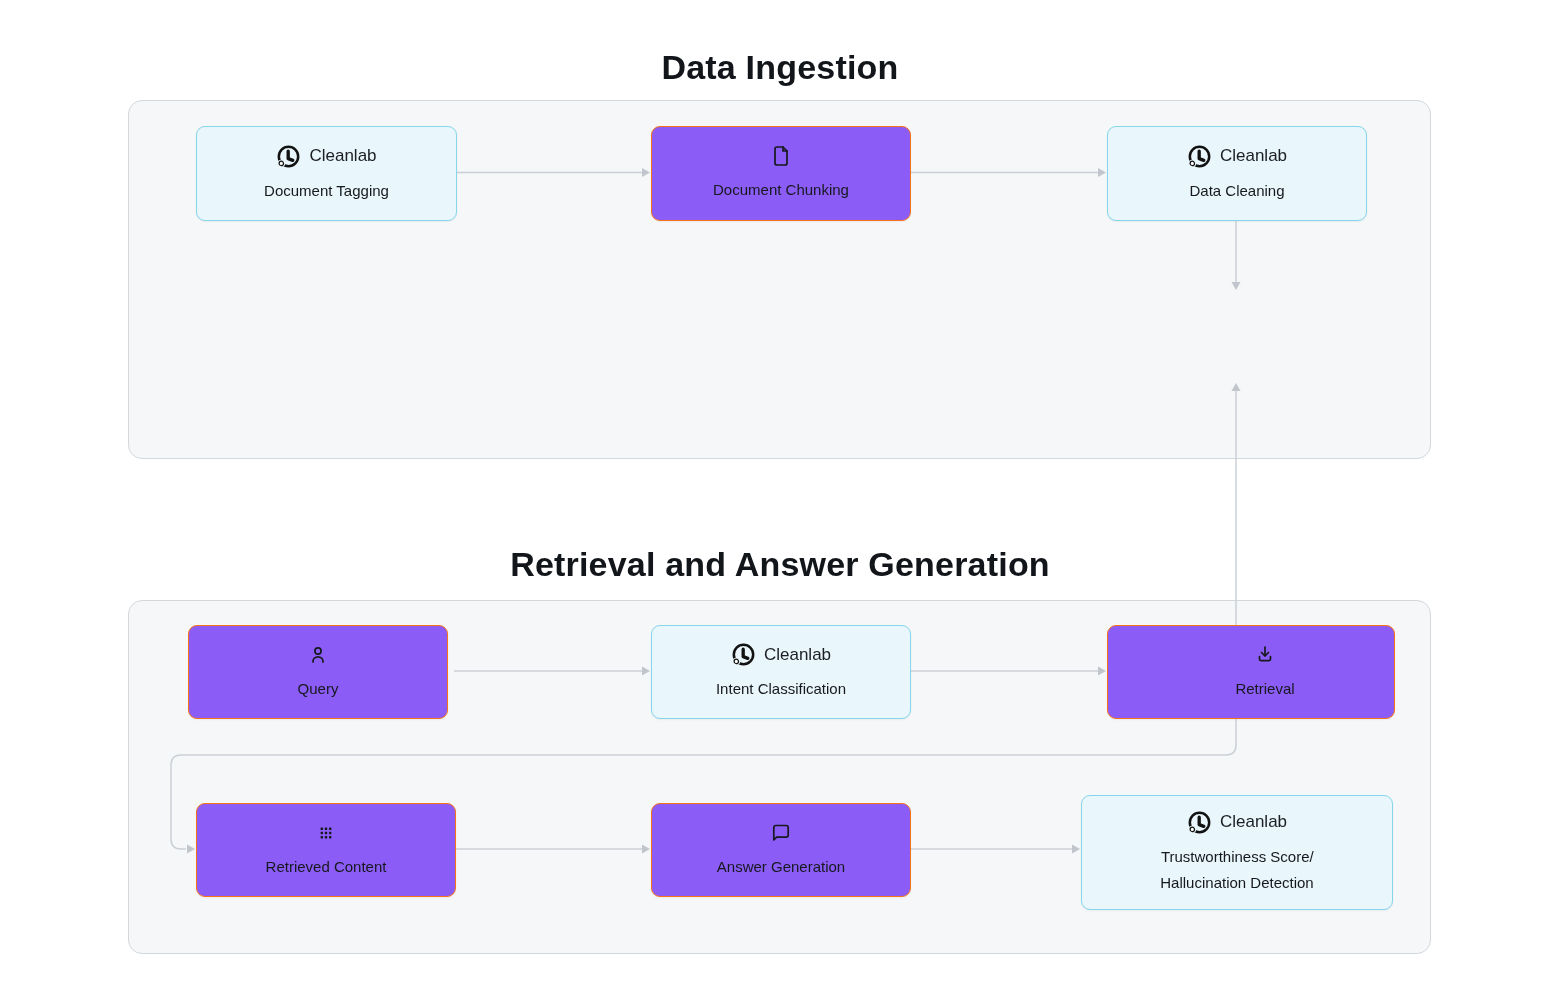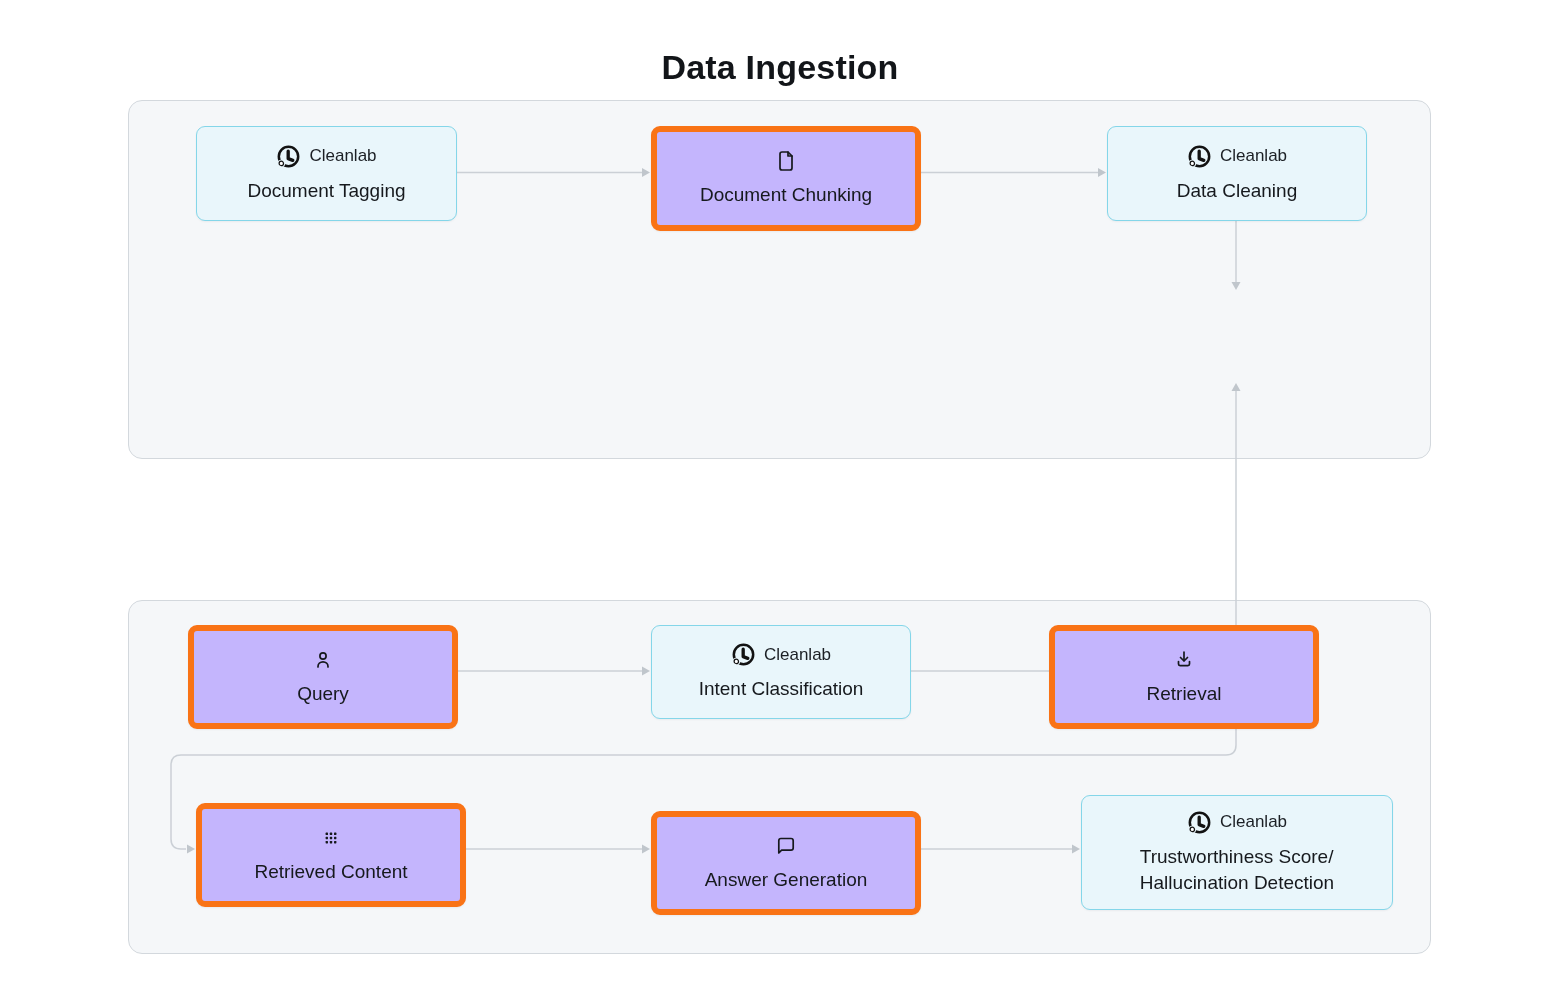--- a/index.html
+++ b/index.html
@@ -3,39 +3,40 @@
 <meta charset="utf-8">
 <style>
   html,body{margin:0;padding:0;background:#ffffff;}
   .page{position:relative;width:1560px;height:1006px;background:#ffffff;overflow:hidden;
         font-family:"Liberation Sans", sans-serif;color:#16191d;}
   .section-title{position:absolute;left:0;width:100%;text-align:center;
         font-size:34px;font-weight:700;letter-spacing:.2px;color:#121519;z-index:3;}
   .panel{position:absolute;background:#f5f7f9;border:1.5px solid #d3d8dd;border-radius:14px;z-index:0;}
   .connectors{position:absolute;left:0;top:0;z-index:1;}
   .node{position:absolute;display:flex;flex-direction:column;align-items:center;justify-content:center;
-        gap:9px;background:#c4b5fd;border:6px solid #f97316;border-radius:9px;z-index:2;
+        gap:9px;background:#8b5cf6;border:1px solid #f97316;border-radius:9px;z-index:2;
         box-shadow:0 1px 2px rgba(16,24,40,.05);}
   .node.highlight{background:#e9f6fb;border:1.5px solid #84d6e9;}
   .brand-row{display:flex;align-items:center;gap:8px;justify-content:space-between;}
   .brand-name{font-size:17px;font-weight:400;color:#1b1f24;}
   .brand-name.semi{font-weight:500;}
-  .node-label{font-size:19px;font-weight:500;color:#16191d;text-align:left;
+  .node-label{font-size:15px;font-weight:500;color:#16191d;text-align:right;
         white-space:pre-line;line-height:26px;}
   .glyph{display:flex;align-items:center;justify-content:center;}
 </style>
 </head>
 <body>
 
 <div class="page">
 
   <div class="section-title" style="top:48px;">Data Ingestion</div>
 
   <div class="panel" style="left:128px;top:100px;width:1301px;height:357px;"></div>
 
+  <div class="section-title" style="top:545px;">Retrieval and Answer Generation</div>
 
   <div class="panel" style="left:128px;top:600px;width:1301px;height:352px;"></div>
 
   <svg class="connectors" width="1560" height="1006">
     <g stroke="#cbd0d6" stroke-width="1.5" fill="none">
       <line x1="455" y1="172.5" x2="642" y2="172.5"></line>
       <line x1="909" y1="172.5" x2="1098" y2="172.5"></line>
       <line x1="1236" y1="219" x2="1236" y2="282"></line>
       <line x1="1236" y1="625" x2="1236" y2="390"></line>
       <line x1="454" y1="671" x2="642" y2="671"></line>
@@ -116,21 +117,21 @@
           <circle cx="5.1" cy="18.6" r="3.6" fill="#e9f6fb" stroke="none"></circle>
           <circle cx="5.1" cy="18.6" r="2.1" fill="#ffffff" stroke="#121212" stroke-width="1.2"></circle>
           <path d="M11.7 6.9 V14 M11.7 14 L16.1 15.7" stroke="#121212" stroke-width="3.2" stroke-linecap="round"></path>
         </svg>
       </span>
       <span class="brand-name">Cleanlab</span>
     </div>
     <div class="node-label">Intent Classification</div>
   </div>
 
-  <div class="node" style="left:1049px;top:625px;width:258px;height:92px;">
+  <div class="node" style="left:1107px;top:625px;width:258px;height:92px;padding-left:28px;">
     <span class="glyph">
       <svg width="24" height="24" viewBox="0 0 24 24" fill="none" stroke="#16191d" stroke-width="1.7" stroke-linecap="round" stroke-linejoin="round">
         <path d="M12 4 v8.5"></path>
         <path d="M8.5 9.5 L12 13 L15.5 9.5"></path>
         <path d="M6.5 13.5 V16 Q6.5 17.6 8.1 17.6 H15.9 Q17.5 17.6 17.5 16 V13.5"></path>
       </svg>
     </span>
     <div class="node-label">Retrieval</div>
   </div>
 
@@ -144,21 +145,21 @@
         <rect x="10.8" y="10.8" width="2.4" height="2.4" rx="0.6"></rect>
         <rect x="15" y="10.8" width="2.4" height="2.4" rx="0.6"></rect>
         <rect x="6.6" y="15" width="2.4" height="2.4" rx="0.6"></rect>
         <rect x="10.8" y="15" width="2.4" height="2.4" rx="0.6"></rect>
         <rect x="15" y="15" width="2.4" height="2.4" rx="0.6"></rect>
       </svg>
     </span>
     <div class="node-label">Retrieved Content</div>
   </div>
 
-  <div class="node" style="left:651px;top:803px;width:258px;height:92px;margin-top:8px;">
+  <div class="node" style="left:651px;top:803px;width:258px;height:92px;">
     <span class="glyph">
       <svg width="24" height="24" viewBox="0 0 24 24" fill="none" stroke="#16191d" stroke-width="1.7" stroke-linejoin="round" stroke-linecap="round">
         <path d="M7 4.5 h10 a2.2 2.2 0 0 1 2.2 2.2 v7.2 a2.2 2.2 0 0 1 -2.2 2.2 h-9.4 l-2.8 2.9 V6.7 a2.2 2.2 0 0 1 2.2 -2.2 Z"></path>
       </svg>
     </span>
     <div class="node-label">Answer Generation</div>
   </div>
 
   <div class="node highlight" style="left:1081px;top:795px;width:310px;height:113px;">
     <div class="brand-row">

